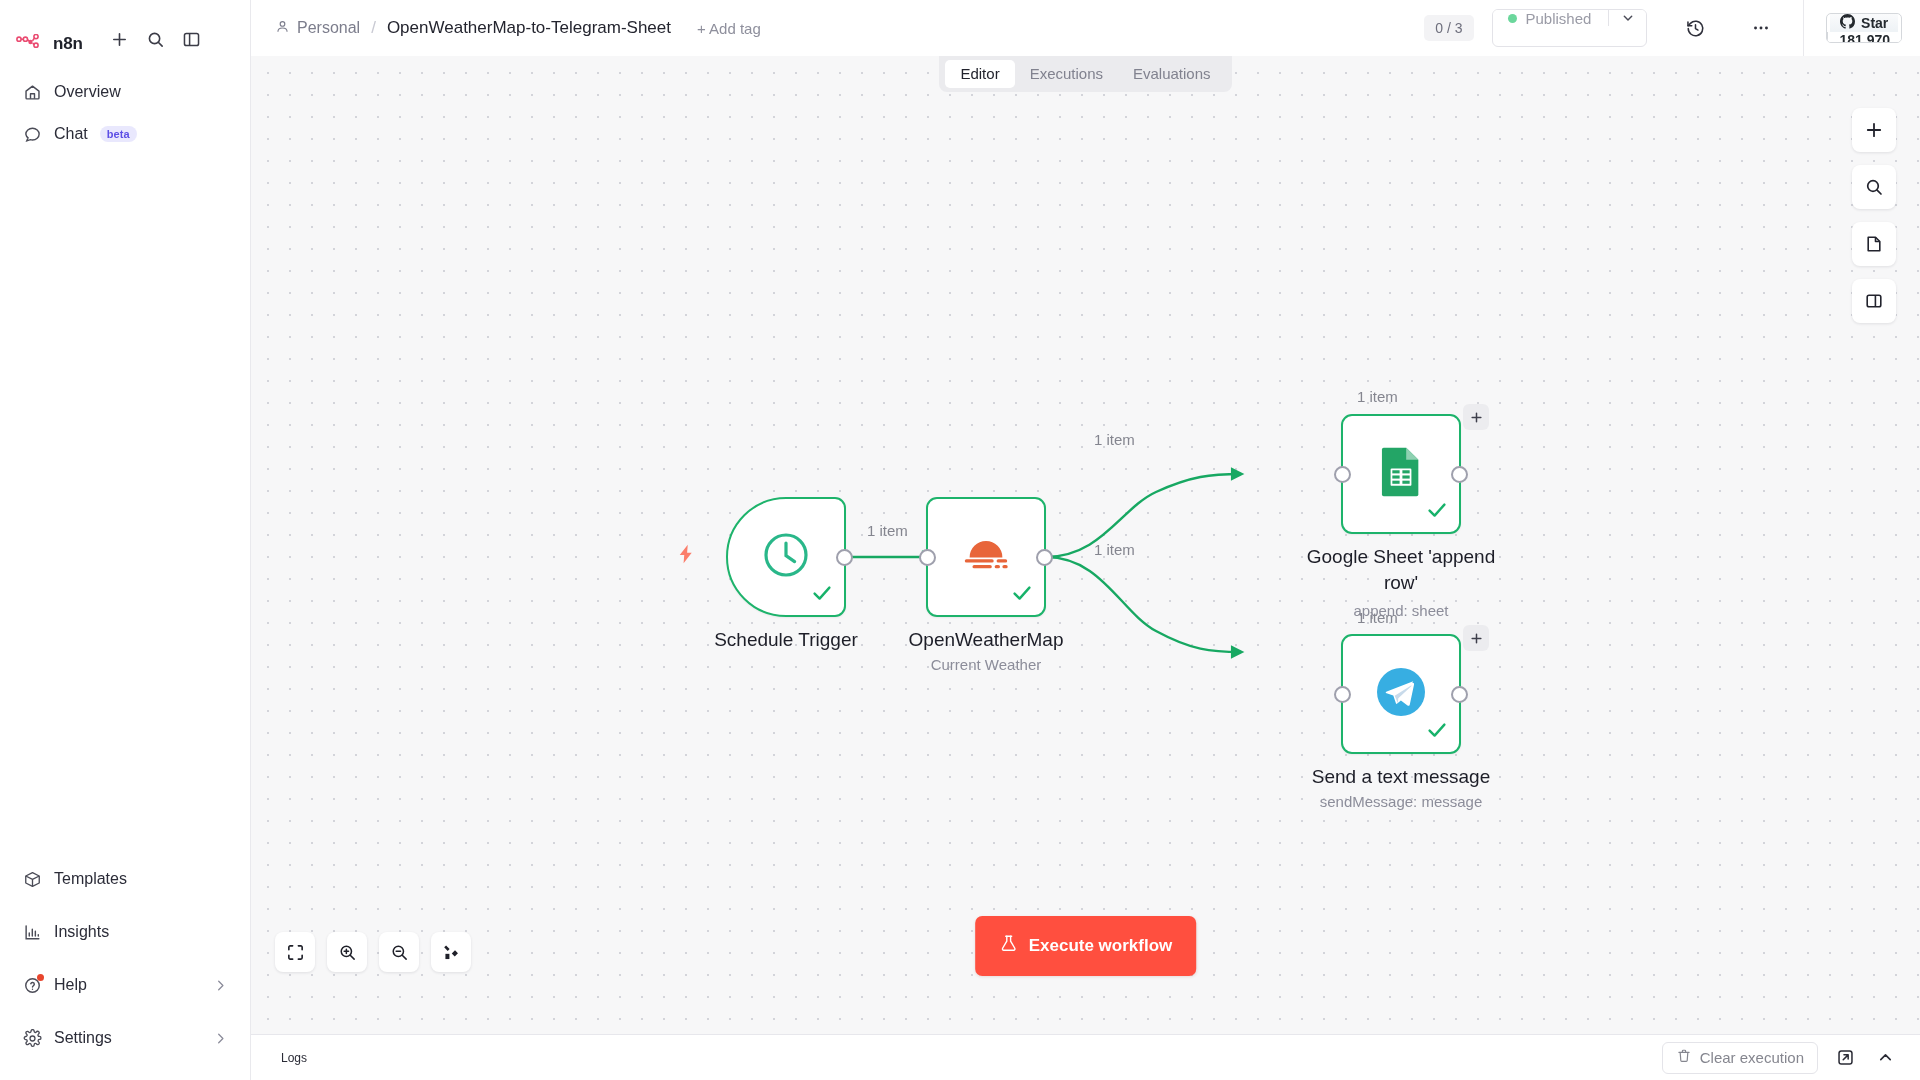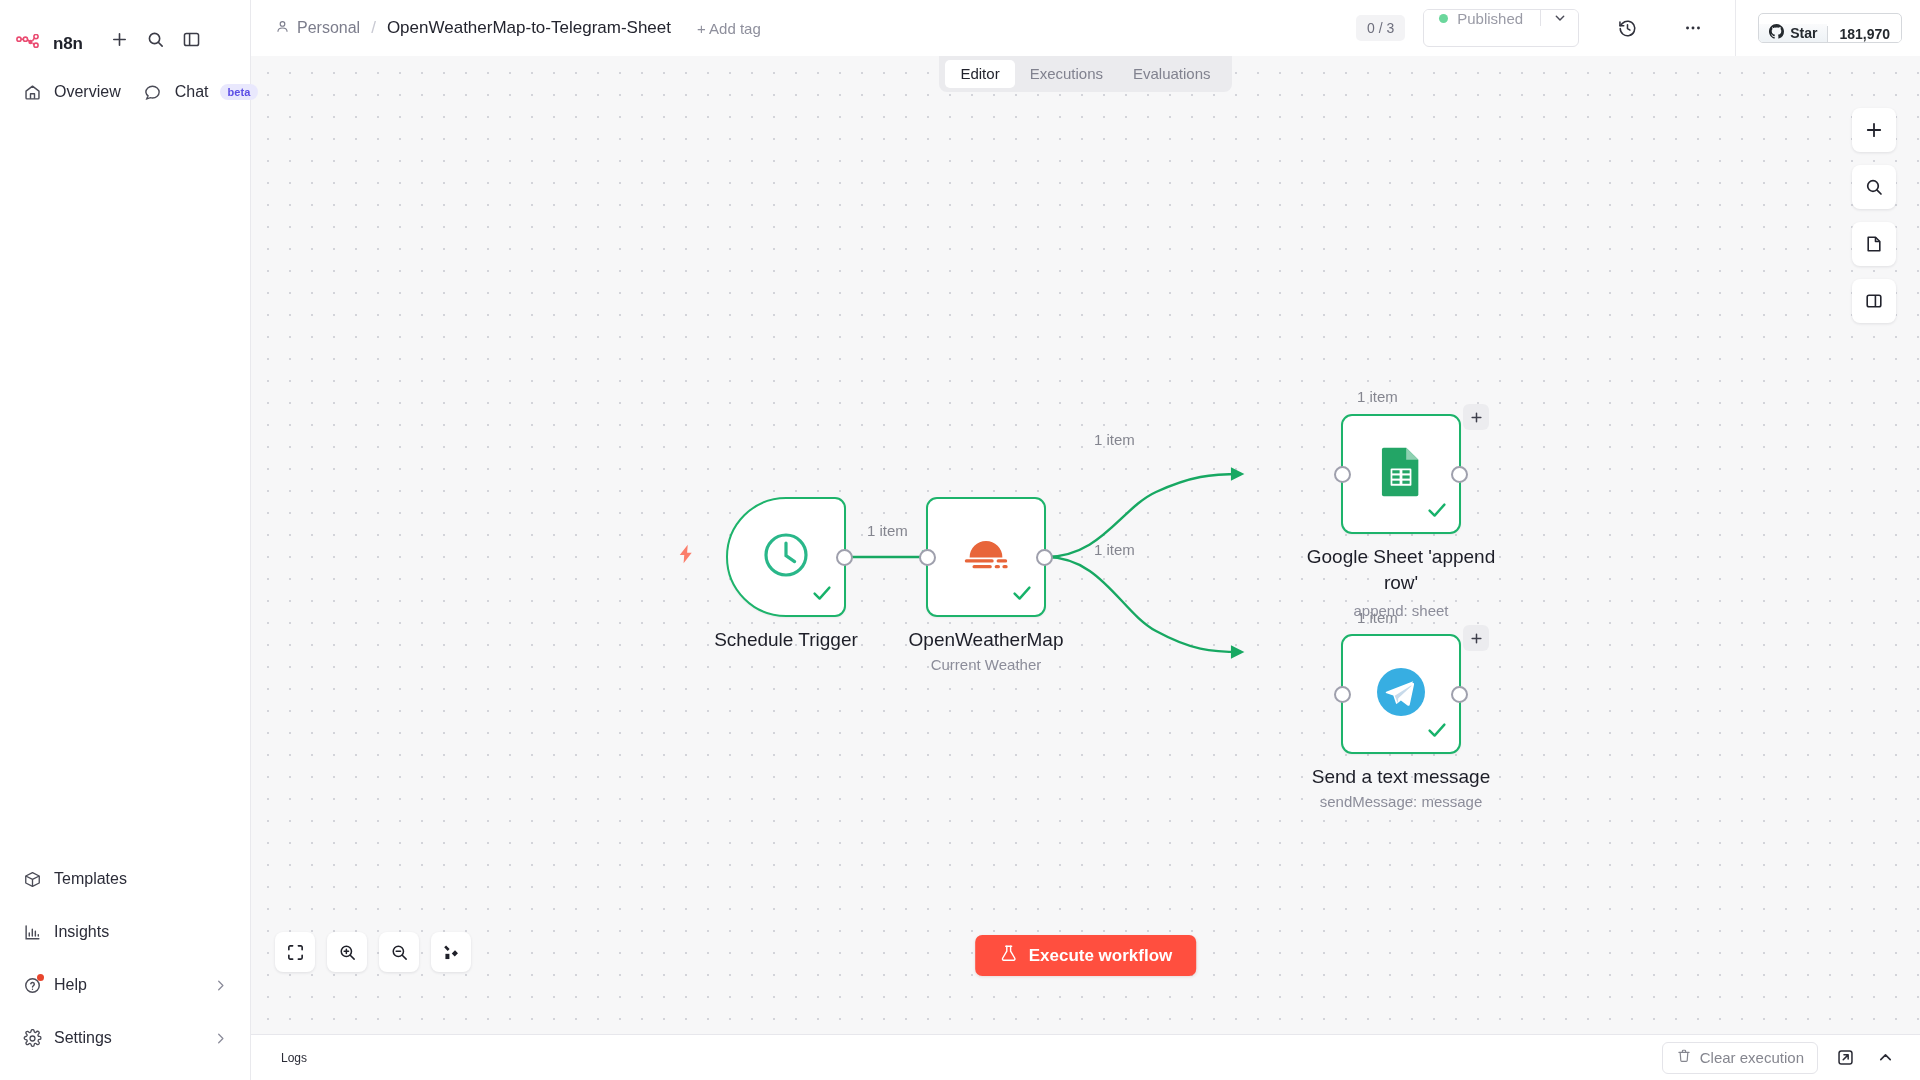--- a/index.html
+++ b/index.html
@@ -21,21 +21,21 @@
   .sb-top { padding: 14px 16px 0 16px; }
   .sb-brandrow { display: flex; align-items: flex-end; height: 40px; gap: 0; }
   .sb-logo { display: flex; align-items: center; gap: 7px; margin-right: 22px; }
   .sb-logo-name { font-size: 17px; font-weight: 700; color: #20222b; letter-spacing: -0.2px; }
   .sb-iconbtn {
     width: 30px; height: 30px; display: flex; align-items: center; justify-content: center;
     border-radius: 5px; cursor: pointer; color: #3b3c47;
   }
   .sb-gap { width: 6px; }
 
-  .sb-nav { padding: 18px 12px 0 12px; display: flex; flex-direction: row; gap: 2px; }
+  .sb-nav { padding: 18px 12px 0 12px; display: flex; flex-direction: column; gap: 2px; }
   .sb-item {
     display: flex; align-items: center; gap: 12px;
     height: 40px; padding: 0 10px; border-radius: 6px; cursor: pointer;
     color: #2d2e3a; font-size: 16px; position: relative;
   }
   .sb-item .sb-ico { width: 20px; height: 20px; display: flex; align-items: center; justify-content: center; color: #4b4c57; flex: 0 0 20px; }
   .sb-label { font-size: 16px; color: #2b2c38; }
   .badge-beta {
     background: #e9e8fd; color: #5c4ee5; font-size: 11px; font-weight: 700;
     padding: 2px 7px; border-radius: 9px; letter-spacing: .1px;
@@ -78,21 +78,21 @@
   }
   .tb-ico {
     width: 36px; height: 36px; display: flex; align-items: center; justify-content: center;
     color: #2f303b; cursor: pointer; border-radius: 5px;
   }
   .tb-ico.m1 { margin-left: 30px; }
   .tb-ico.m2 { margin-left: 30px; margin-right: 24px; }
 
   .ghdiv { width: 1px; height: 56px; background: #e9e9ed; }
   .ghwrap { display: flex; align-items: center; padding: 0 18px 0 22px; }
-  .ghbtn { display: flex; align-items: flex-end; border: 1px solid #d5d8dc; border-radius: 5px; overflow: hidden; height: 30px; }
+  .ghbtn { display: flex; align-items: center; border: 1px solid #d5d8dc; border-radius: 5px; overflow: hidden; height: 30px; flex-direction: column; }
   .ghstar {
     display: flex; align-items: center; gap: 6px; padding: 0 10px;
     background: linear-gradient(180deg,#fafbfc 0%,#eff3f6 90%);
     font-size: 14px; font-weight: 600; color: #24292e; cursor: pointer;
   }
   .ghcount {
     display: flex; align-items: center; padding: 0 11px; background: #fff;
     border-left: 1px solid #d5d8dc; font-size: 14px; font-weight: 600; color: #24292e; cursor: pointer;
   }
 
@@ -130,21 +130,21 @@
   .ctools { position: absolute; left: 24px; bottom: 62px; display: flex; gap: 12px; z-index: 4; }
   .ctool {
     width: 40px; height: 40px; background: #fff; border-radius: 8px;
     display: flex; align-items: center; justify-content: center;
     box-shadow: 0 1px 3px rgba(20,20,40,.10); cursor: pointer; color: #1f2029;
   }
 
   .execbtn {
     position: absolute; left: 50%; transform: translateX(-50%); bottom: 58px;
     background: #ff4f3f; color: #fff; border: none; border-radius: 7px;
-    height: 41px; padding: 0 24px; display: flex; align-items: center; gap: 11px;
+    height: 60px; padding: 0 24px; display: flex; align-items: center; gap: 11px;
     font-size: 17px; font-weight: 600; cursor: pointer; z-index: 4;
     font-family: "Liberation Sans", sans-serif;
     box-shadow: 0 1px 3px rgba(120,30,20,.12);
   }
 
   
   .node { position: absolute; }
   .nbox {
     width: 120px; height: 120px; background: #fff; border: 2.2px solid #1db36b;
     border-radius: 11px; position: relative;

